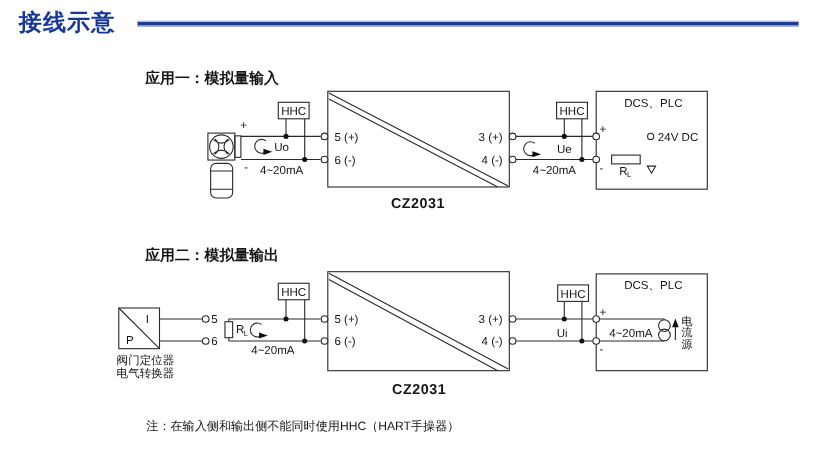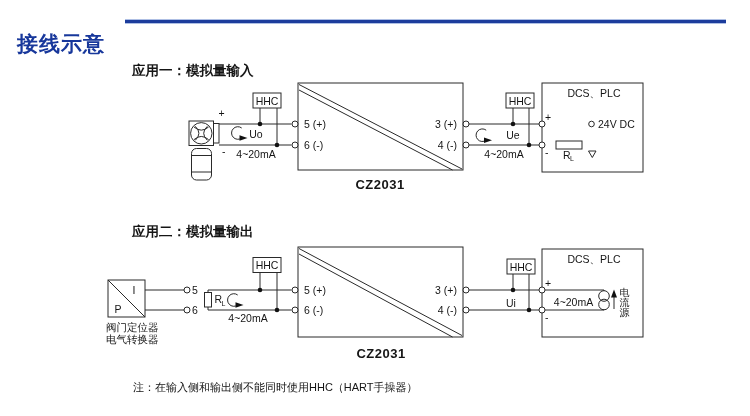--- a/index.html
+++ b/index.html
@@ -1,18 +1,18 @@
 <!DOCTYPE html>
 <html><head>
 <meta charset="utf-8">
 <style>
   html,body { margin:0; padding:0; background:#ffffff; }
   body { width:750px; height:416px; position:relative; font-family:"Liberation Sans","DejaVu Sans",sans-serif; }
   .stage { position:absolute; left:0; top:0; width:750px; height:416px; background:#fff; overflow:hidden; }
-  .page-title { position:absolute; left:17px; top:6px; font-size:21px; font-weight:bold; color:#17379b; letter-spacing:1px; white-space:nowrap;margin-top:24px; }
+  .page-title { position:absolute; left:17px; top:6px; font-size:21px; font-weight:bold; color:#17379b; letter-spacing:1px; white-space:nowrap; }
   .title-rule { position:absolute; left:125px; top:19px; width:601px; height:3px; background:#1c3c9c; border-top:1px solid #aebfe4; border-bottom:1px solid #aebfe4; }
   svg.diagram { position:absolute; left:0; top:0; }
   svg text { font-family:"Liberation Sans","DejaVu Sans",sans-serif; font-size:10.5px; fill:#151515; }
   .s  { stroke:#2a2a2a; stroke-width:1; fill:none; }
   .sw { stroke:#2a2a2a; stroke-width:1; fill:#ffffff; }
   .dot { fill:#111; stroke:none; }
   .ah  { fill:#111; stroke:none; }
   .mid { text-anchor:middle; }
   .end { text-anchor:end; }
   .bold13 { font-size:13.5px; font-weight:bold; }

